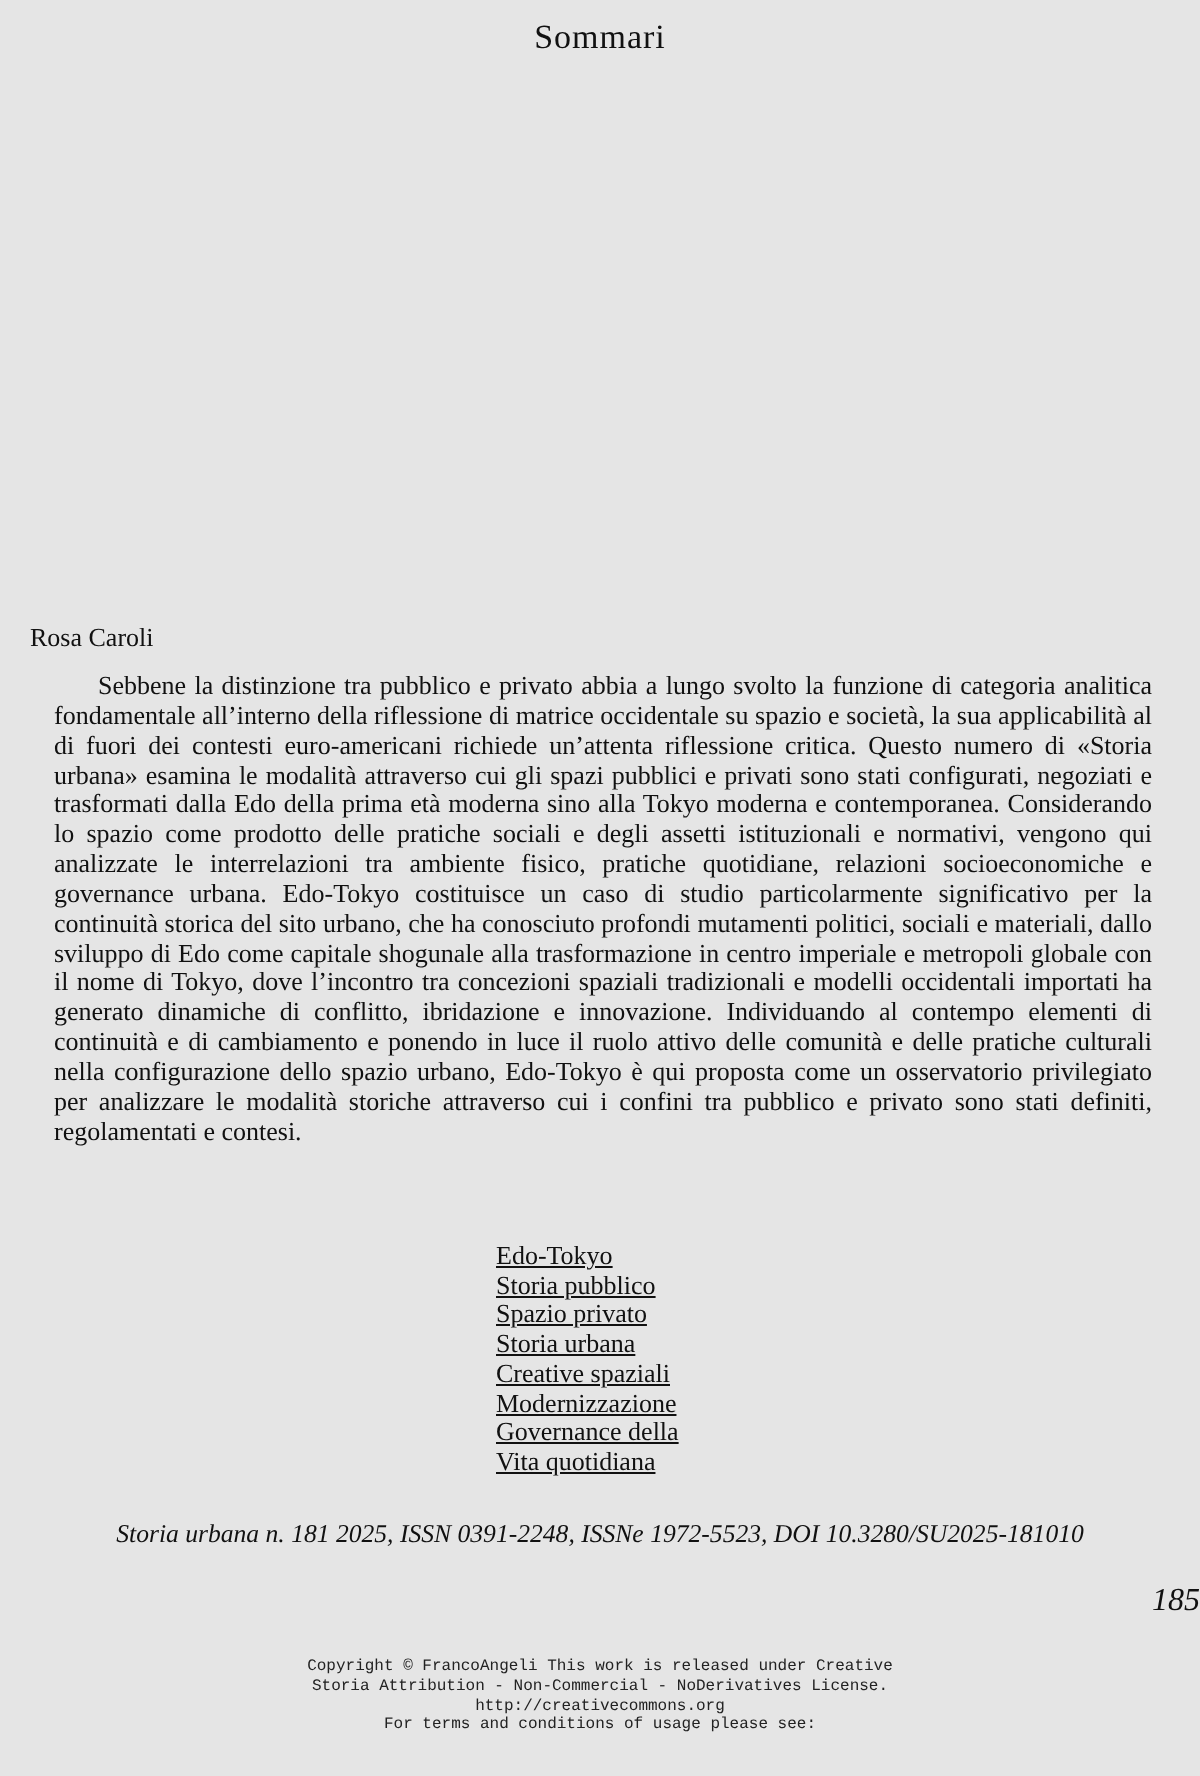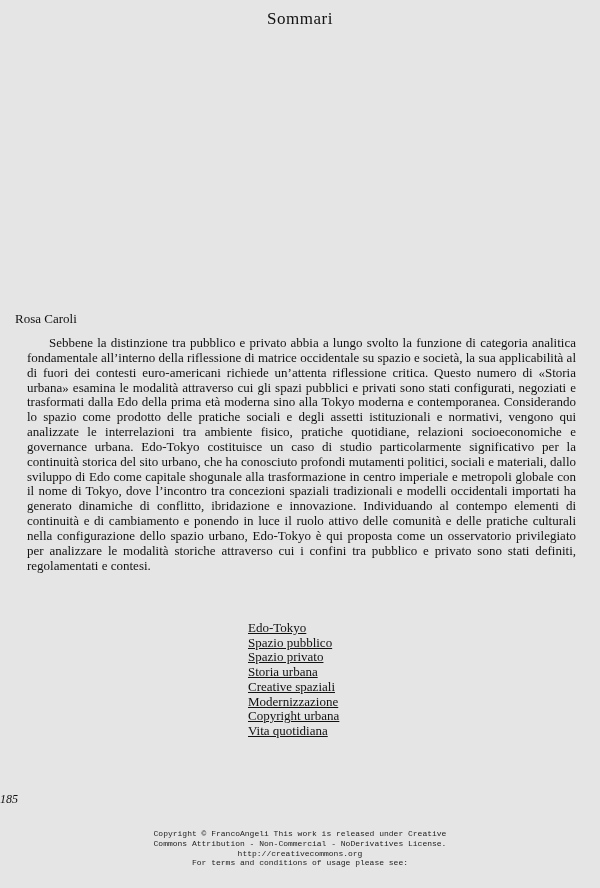--- a/index.html
+++ b/index.html
@@ -66,23 +66,23 @@
     width: 100%;
     text-align: center;
     font-style: italic;
     font-size: 12.8px;
   }
   .page-number {
     position: absolute;
     top: 792px;
     left: 0;
     width: 100%;
-    text-align: left;
+    text-align: right;
     font-style: italic;
-    font-size: 12px;
+    font-size: 16px;
   }
   .copyright {
     position: absolute;
     top: 829px;
     left: 0;
     width: 100%;
     text-align: center;
     font-family: Liberation Mono, monospace;
     font-size: 8px;
     line-height: 9.8px;
@@ -97,32 +97,33 @@
   <h1 class="section-title">Sommari</h1>
 
   <div class="author-block">
     <div>Rosa Caroli</div>
   </div>
 
   <p class="abstract">Sebbene la distinzione tra pubblico e privato abbia a lungo svolto la funzione di categoria analitica fondamentale all’interno della riflessione di matrice occidentale su spazio e società, la sua applicabilità al di fuori dei contesti euro-americani richiede un’attenta riflessione critica. Questo numero di «Storia urbana» esamina le modalità attraverso cui gli spazi pubblici e privati sono stati configurati, negoziati e trasformati dalla Edo della prima età moderna sino alla Tokyo moderna e contemporanea. Considerando lo spazio come prodotto delle pratiche sociali e degli assetti istituzionali e normativi, vengono qui analizzate le interrelazioni tra ambiente fisico, pratiche quotidiane, relazioni socioeconomiche e governance urbana. Edo-Tokyo costituisce un caso di studio particolarmente significativo per la continuità storica del sito urbano, che ha conosciuto profondi mutamenti politici, sociali e materiali, dallo sviluppo di Edo come capitale shogunale alla trasformazione in centro imperiale e metropoli globale con il nome di Tokyo, dove l’incontro tra concezioni spaziali tradizionali e modelli occidentali importati ha generato dinamiche di conflitto, ibridazione e innovazione. Individuando al contempo elementi di continuità e di cambiamento e ponendo in luce il ruolo attivo delle comunità e delle pratiche culturali nella configurazione dello spazio urbano, Edo-Tokyo è qui proposta come un osservatorio privilegiato per analizzare le modalità storiche attraverso cui i confini tra pubblico e privato sono stati definiti, regolamentati e contesi.</p>
 
   <div class="keywords">
     <div>Edo-Tokyo</div>
-    <div>Spazio pubblico</div>
+    <div>Storia pubblico</div>
     <div>Spazio privato</div>
     <div>Storia urbana</div>
     <div>Creative spaziali</div>
     <div>Modernizzazione</div>
-    <div>Copyright urbana</div>
+    <div>Governance della</div>
     <div>Vita quotidiana</div>
   </div>
 
+  <div class="journal-citation">Storia urbana n. 181 2025, ISSN 0391-2248, ISSNe 1972-5523, DOI 10.3280/SU2025-181010</div>
 
   <div class="page-number">185</div>
 
   <div class="copyright">
     <div>Copyright © FrancoAngeli This work is released under Creative</div>
-    <div>Commons Attribution - Non-Commercial - NoDerivatives License.</div>
+    <div>Storia Attribution - Non-Commercial - NoDerivatives License.</div>
     <div>http://creativecommons.org</div>
     <div>For terms and conditions of usage please see:</div>
   </div>
 
 </div>
 
 </body></html>

